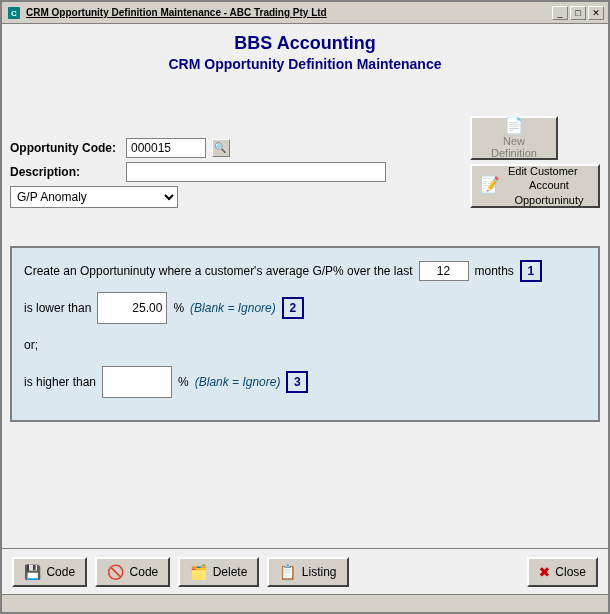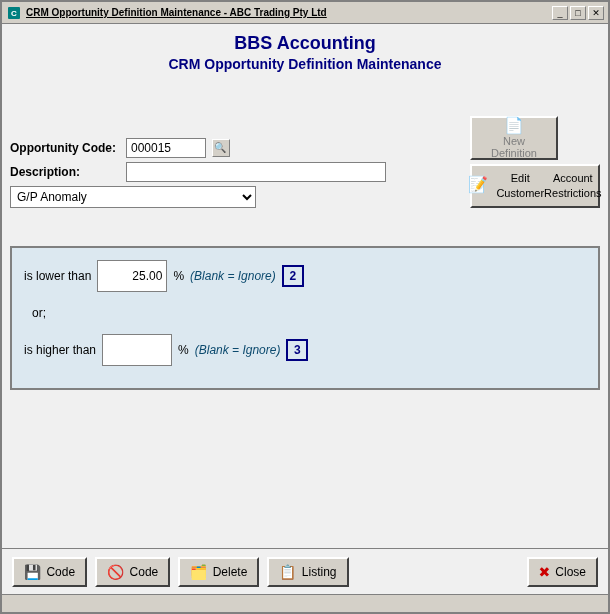--- a/index.html
+++ b/index.html
@@ -137,21 +137,21 @@
       border-top-color: #fff;
       border-left-color: #fff;
       display: flex;
       align-items: center;
       justify-content: center;
       cursor: pointer;
       font-size: 10px;
     }
 
     .select-input {
-      width: 246px;
+      width: 168px;
       height: 22px;
       border: 1px solid #808080;
       background: #fff;
       font-size: 12px;
       padding: 1px 2px;
     }
 
     .top-btn {
       background: #d4d0c8;
       border: 2px solid;
@@ -256,21 +256,21 @@
       height: 32px;
       border: 1px solid #808080;
       background: #fff;
       text-align: right;
       font-size: 12px;
       padding: 1px 4px;
     }
 
     .separator-text {
       font-size: 12px;
-      margin: 4px 8px;
+      margin: 4px 0;
       text-align: right;
     }
 
     .bottom-bar {
       background: #f0f0f0;
       border-top: 1px solid #808080;
       display: flex;
       align-items: center;
       padding: 6px 10px;
       gap: 8px;
@@ -386,30 +386,36 @@
       <div class="btn-section">
         <div class="top-btn new-def-btn disabled">
           <div style="display:flex;flex-direction:column;align-items:center;">
             <span style="font-size:16px;">📄</span>
             <span>New</span>
             <span>Definition</span>
           </div>
         </div>
         <div class="edit-btn edit-cust-btn">
           <span style="font-size:16px; margin-right:4px;">📝</span>
-          <div style="display:flex;flex-direction:row;align-items:flex-start;">
+          <div style="display:flex;flex-direction:column;align-items:flex-start;">
             <span>Edit Customer</span>
-            <span>Account Restrictions</span>
+            <span>Account Opportuninuty</span>
           </div>
         </div>
       </div>
     </div>
 
     <div class="main-panel">
 
+      <div class="panel-row">
+        <span class="panel-text">Create an Opportuninuty where a customer's average G/P% over the last</span>
+        <input type="text" class="panel-input" value="12" style="">
+        <span class="panel-text">months</span>
+        <div class="num-badge">1</div>
+      </div>
 
       <div class="panel-row">
         <span class="panel-text">is lower than</span>
         <input type="text" class="value-input" value="25.00" style="">
         <span class="panel-text">%</span>
         <span class="blank-hint">(Blank = Ignore)</span>
         <div class="num-badge">2</div>
       </div>
 
       <div class="panel-row">

